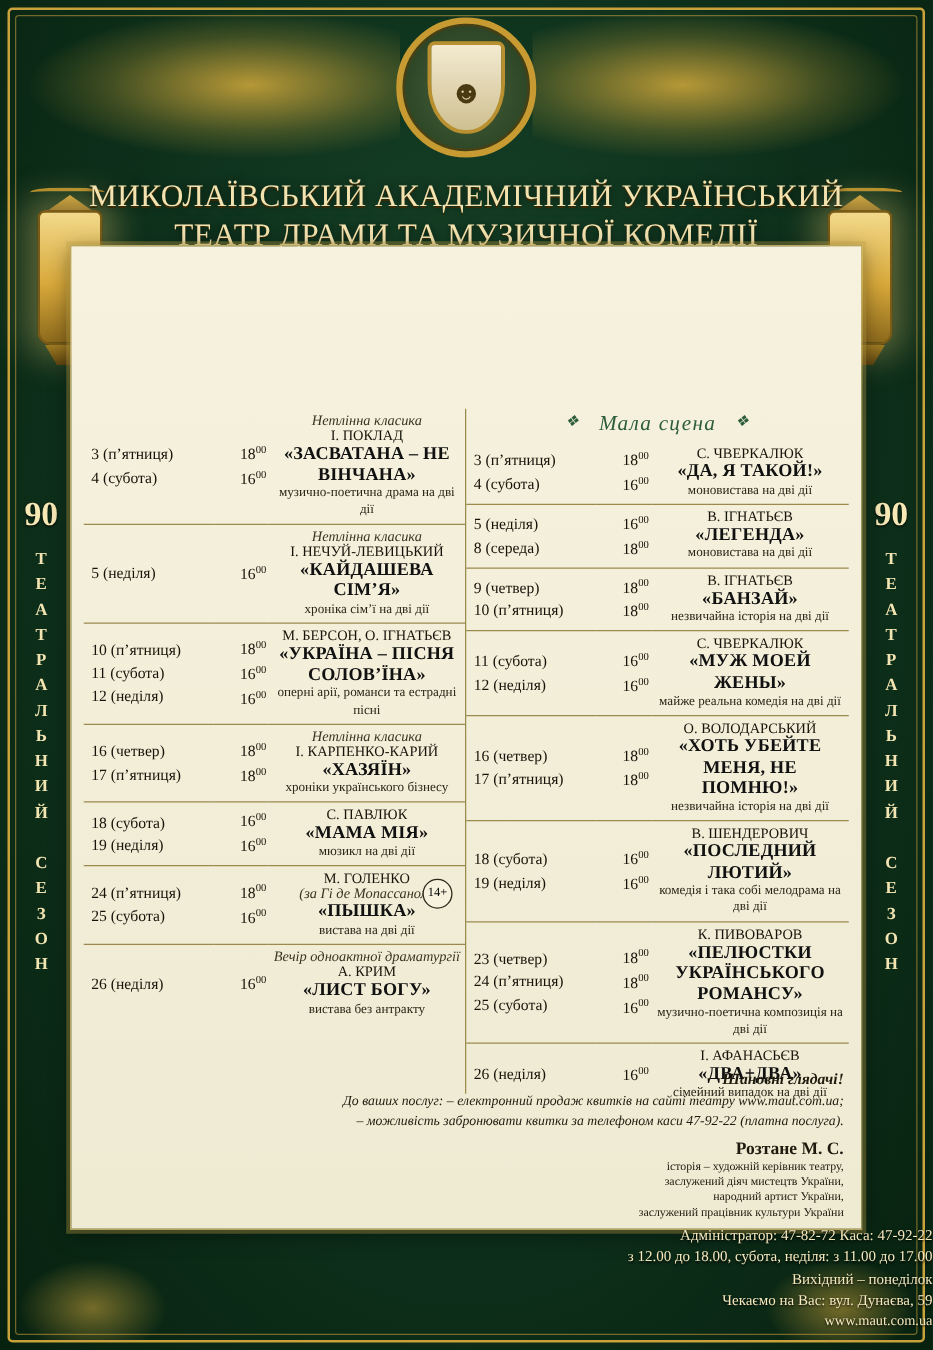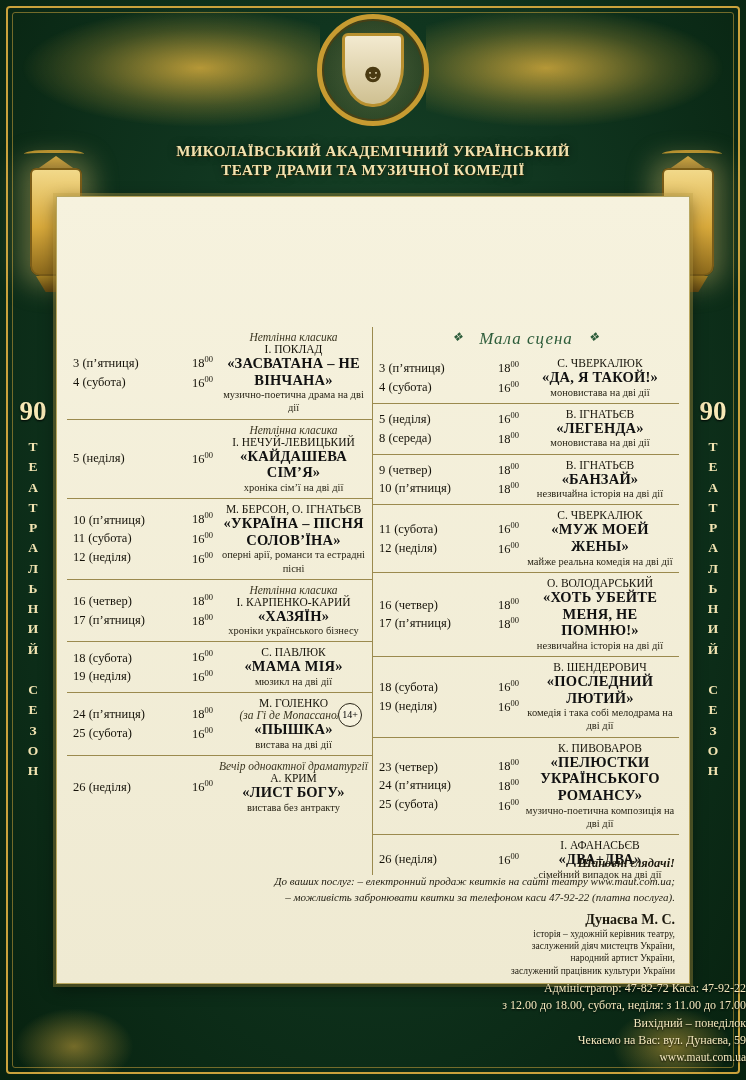--- a/index.html
+++ b/index.html
@@ -87,21 +87,21 @@
   }
   .lantern .base {
     position: absolute; top: 126px; left: 18px; width: 40px; height: 16px;
     background: linear-gradient(180deg,#a07c22,#5e4511);
     clip-path: polygon(0 0, 100% 0, 76% 100%, 24% 100%);
   }
 
   
   .titles { position: absolute; left: 0; right: 0; top: 142px; text-align: center; }
   .theatre-name {
-    color: #f2e3b0; font-weight: bold; font-size: 15px; letter-spacing: .4px;
+    color: #f2e3b0; font-weight: normal; font-size: 25px; letter-spacing: .4px;
     text-shadow: 0 1px 0 #3a2a05, 0 0 8px rgba(0,0,0,.6);
     line-height: 1.25;
   }
   .repertoire {
     margin-top: 10px;
     color: #a41414; font-size: 41px; font-weight: bold; letter-spacing: 2px;
     text-shadow: 1px 1px 0 #f0dfa8, 0 0 2px rgba(0,0,0,.4);
   }
   .month {
     margin-top: 4px; color: #2b2b2b; font-size: 25px; letter-spacing: 10px;
@@ -531,21 +531,21 @@
           </tr>
         </tbody>
           </table>
       </div>
     </div>
 
     <div class="footer">
       <div class="f-hi">Шановні глядачі!</div>
       <div class="f-it">До ваших послуг: – електронний продаж квитків на сайті театру www.maut.com.ua;</div>
       <div class="f-it">– можливість забронювати квитки за телефоном каси 47-92-22 (платна послуга).</div>
-      <div class="f-name">Дунаєва М. С.</div>
+      <div class="f-name">Розтане М. С.</div>
       <div class="f-small">історія – художній керівник театру,</div>
       <div class="f-small">заслужений діяч мистецтв України,</div>
       <div class="f-small">народний артист України,</div>
       <div class="f-small">заслужений працівник культури України</div>
     </div>
   </div>
 
   <div class="bot-orn l"></div>
   <div class="bot-orn r"></div>
 

